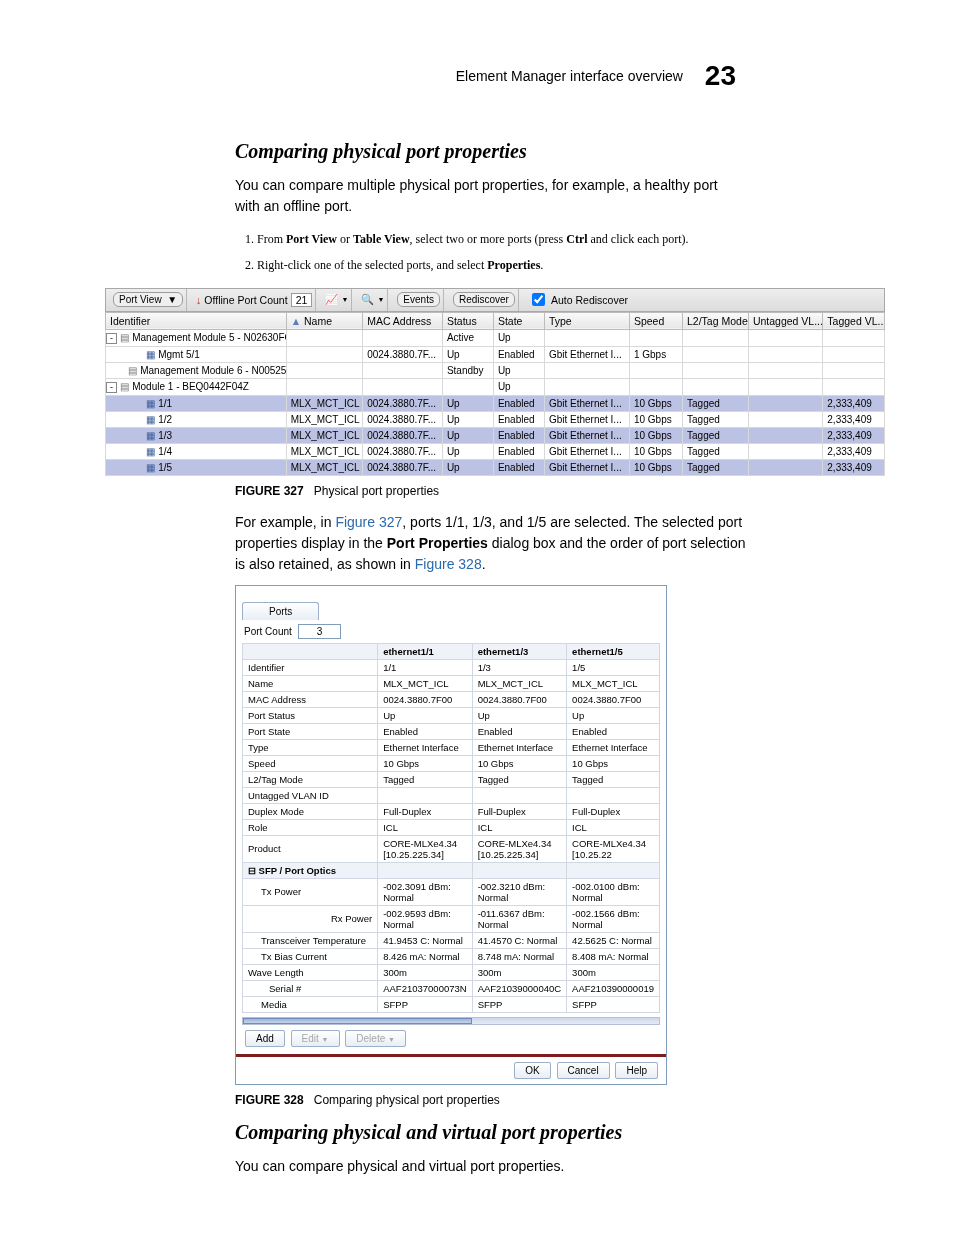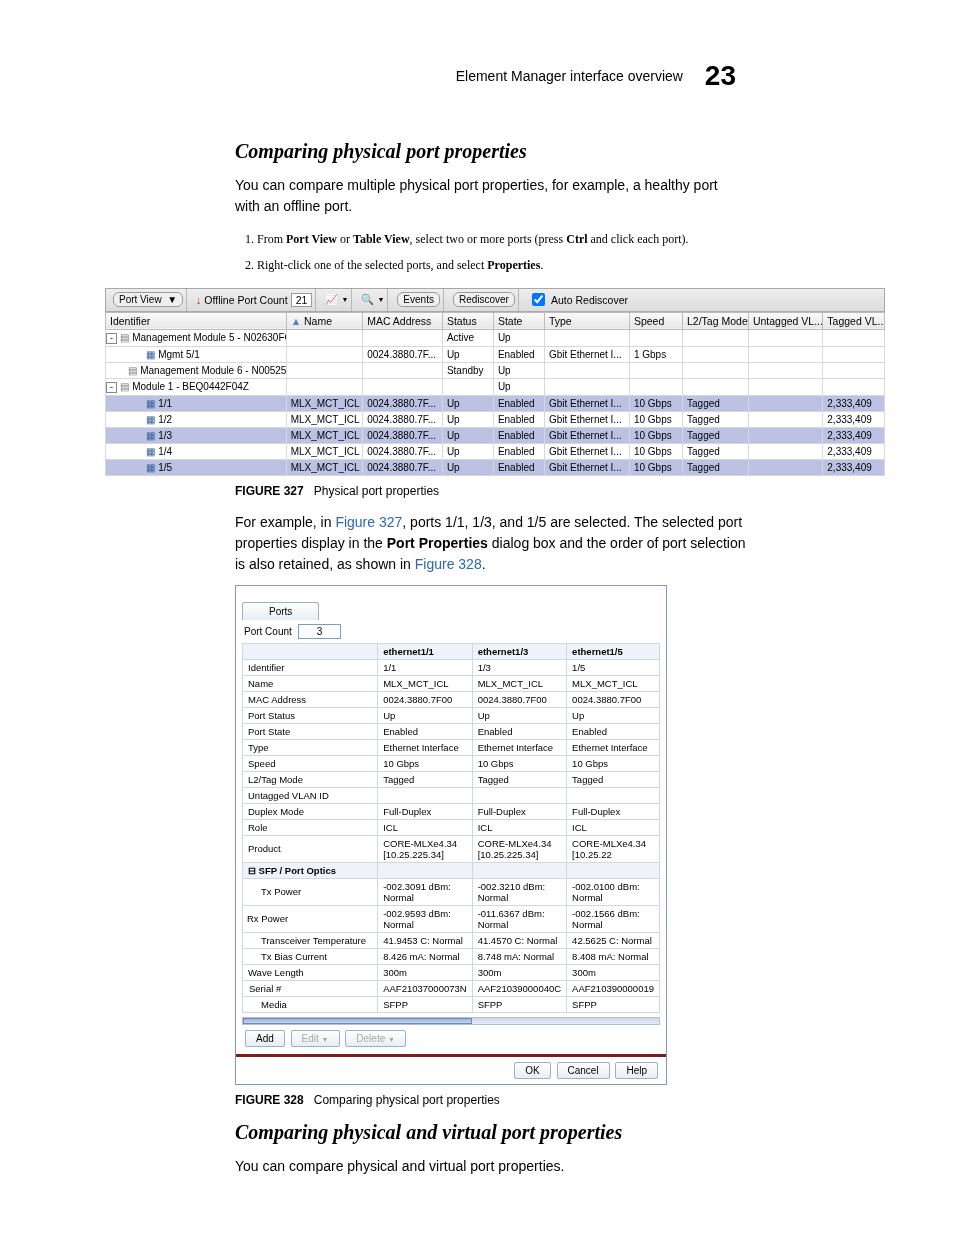--- a/index.html
+++ b/index.html
@@ -350,21 +350,21 @@
             <td></td>
             <td></td>
           </tr>
           <tr>
             <td class="label-cell" style="padding-left: 18px;">Tx Power</td>
             <td>-002.3091 dBm: Normal</td>
             <td>-002.3210 dBm: Normal</td>
             <td>-002.0100 dBm: Normal</td>
           </tr>
           <tr>
-            <td class="label-cell" style="padding-left: 4px;">Rx Power</td>
+            <td class="label-cell" style="padding-left: 28px; text-align: right;">Rx Power</td>
             <td>-002.9593 dBm: Normal</td>
             <td>-011.6367 dBm: Normal</td>
             <td>-002.1566 dBm: Normal</td>
           </tr>
           <tr>
             <td class="label-cell" style="padding-left: 18px;">Transceiver Temperature</td>
             <td>41.9453 C: Normal</td>
             <td>41.4570 C: Normal</td>
             <td>42.5625 C: Normal</td>
           </tr>
@@ -374,21 +374,21 @@
             <td>8.748 mA: Normal</td>
             <td>8.408 mA: Normal</td>
           </tr>
           <tr>
             <td class="label-cell" style="">Wave Length</td>
             <td>300m</td>
             <td>300m</td>
             <td>300m</td>
           </tr>
           <tr>
-            <td class="label-cell" style="padding-left: 6px;">Serial #</td>
+            <td class="label-cell" style="padding-left: 26px;">Serial #</td>
             <td>AAF21037000073N</td>
             <td>AAF21039000040C</td>
             <td>AAF210390000019</td>
           </tr>
           <tr>
             <td class="label-cell" style="padding-left: 18px;">Media</td>
             <td>SFPP</td>
             <td>SFPP</td>
             <td>SFPP</td>
           </tr>

